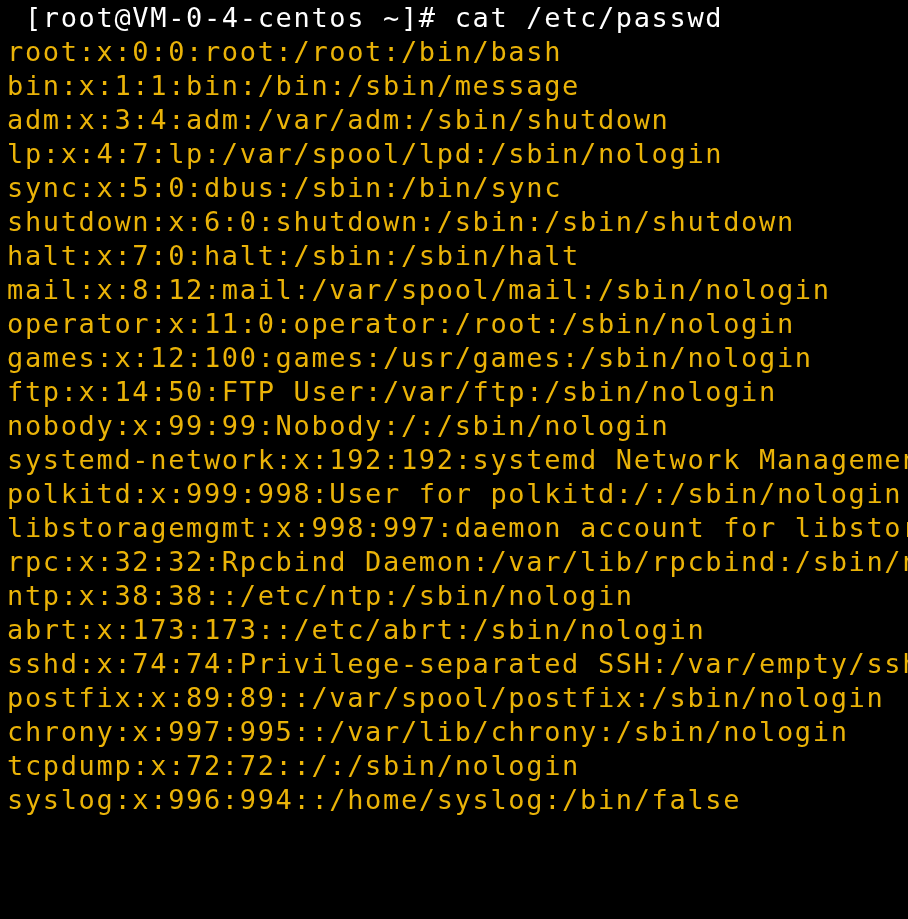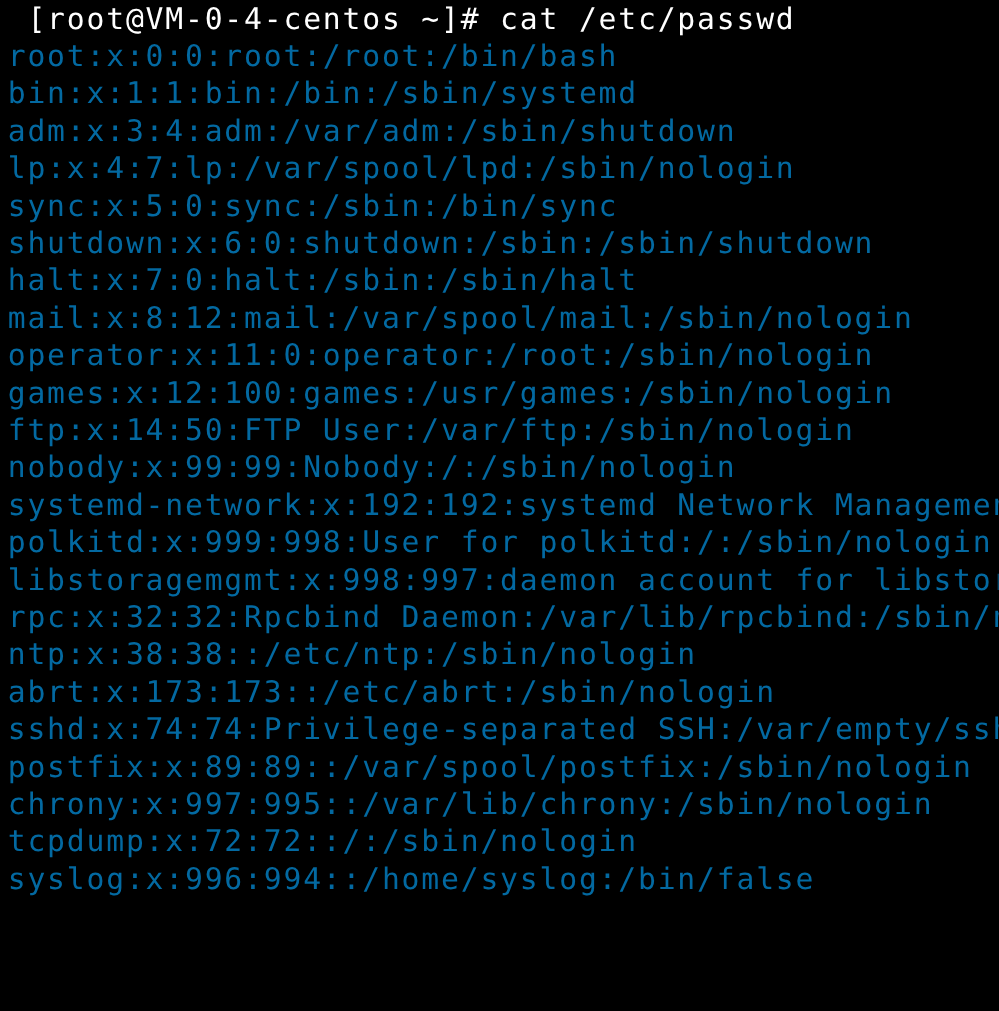--- a/index.html
+++ b/index.html
@@ -24,37 +24,37 @@
     color: #ffffff;
     box-sizing: border-box;
     padding: 1px 0 0 7px;
   }
   .term-line {
     display: block;
     white-space: pre;
     height: 34px;
     line-height: 34px;
     overflow: hidden;
-    color: #0369a1;
+    color: #eab308;
     font-family: "DejaVu Sans Mono", "Liberation Mono", monospace;
   }
   .term-line.prompt-line {
     color: #ffffff;
   }
 </style>
 </head>
 <body>
 
 <div id="terminal">
   <div class="term-line prompt-line"> [root@VM-0-4-centos ~]# cat /etc/passwd</div>
   <div class="term-line">root:x:0:0:root:/root:/bin/bash</div>
-  <div class="term-line">bin:x:1:1:bin:/bin:/sbin/systemd</div>
+  <div class="term-line">bin:x:1:1:bin:/bin:/sbin/message</div>
   <div class="term-line">adm:x:3:4:adm:/var/adm:/sbin/shutdown</div>
   <div class="term-line">lp:x:4:7:lp:/var/spool/lpd:/sbin/nologin</div>
-  <div class="term-line">sync:x:5:0:sync:/sbin:/bin/sync</div>
+  <div class="term-line">sync:x:5:0:dbus:/sbin:/bin/sync</div>
   <div class="term-line">shutdown:x:6:0:shutdown:/sbin:/sbin/shutdown</div>
   <div class="term-line">halt:x:7:0:halt:/sbin:/sbin/halt</div>
   <div class="term-line">mail:x:8:12:mail:/var/spool/mail:/sbin/nologin</div>
   <div class="term-line">operator:x:11:0:operator:/root:/sbin/nologin</div>
   <div class="term-line">games:x:12:100:games:/usr/games:/sbin/nologin</div>
   <div class="term-line">ftp:x:14:50:FTP User:/var/ftp:/sbin/nologin</div>
   <div class="term-line">nobody:x:99:99:Nobody:/:/sbin/nologin</div>
   <div class="term-line">systemd-network:x:192:192:systemd Network Management:/:/sbin/nologin</div>
   <div class="term-line">polkitd:x:999:998:User for polkitd:/:/sbin/nologin</div>
   <div class="term-line">libstoragemgmt:x:998:997:daemon account for libstoragemgmt:/var/run/lsm:/sbin/nologin</div>

